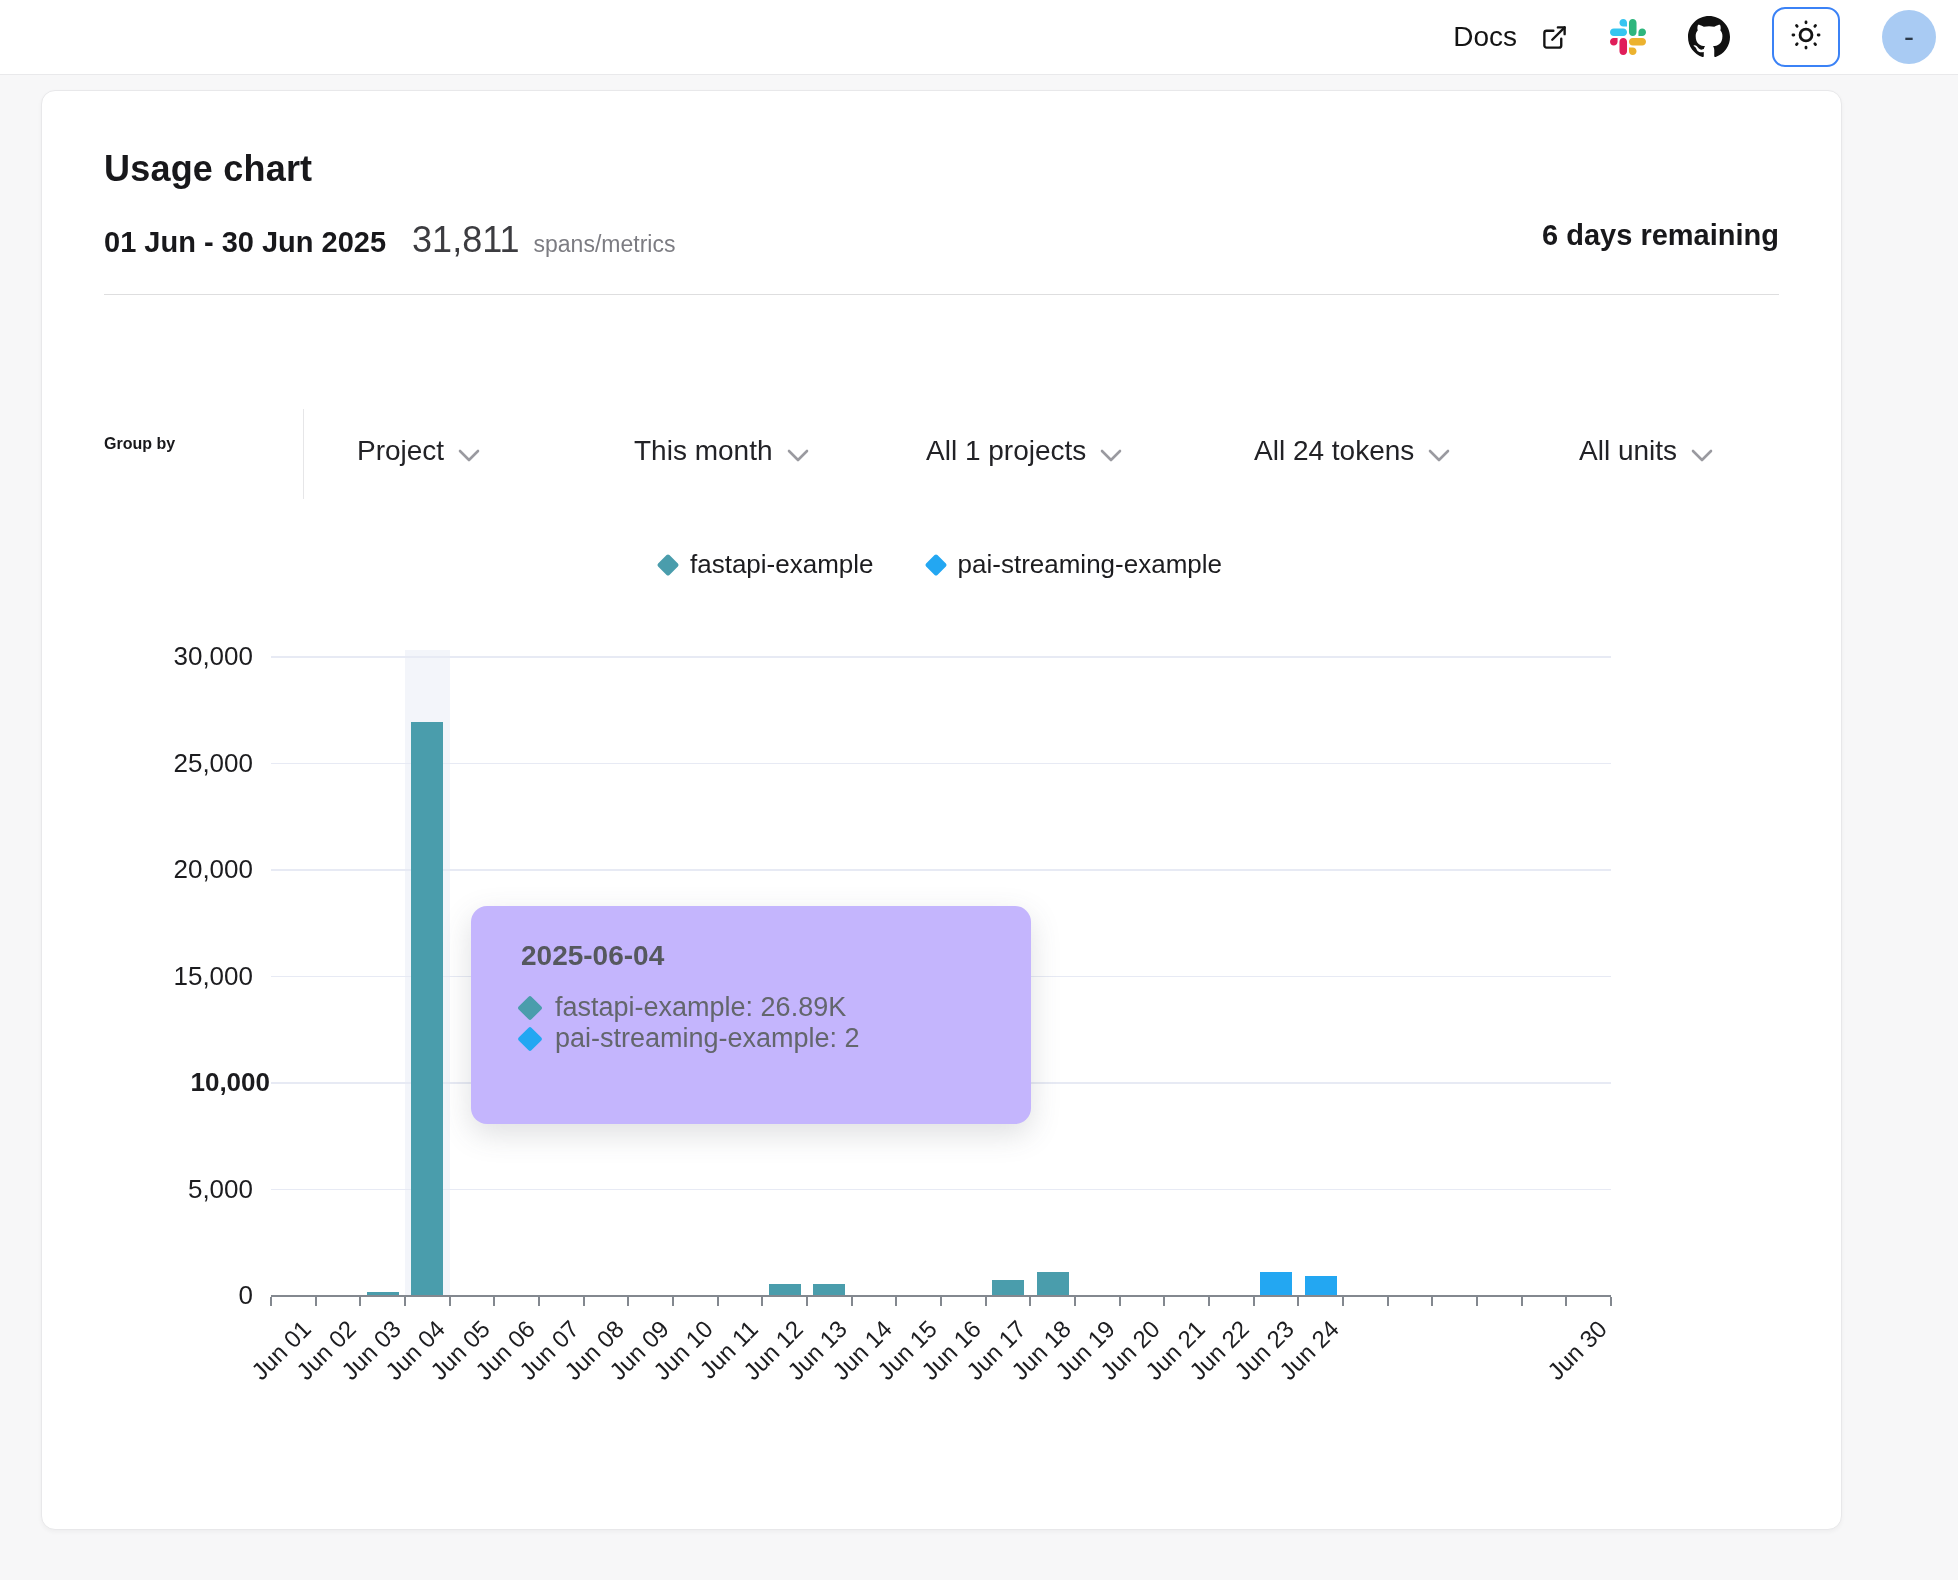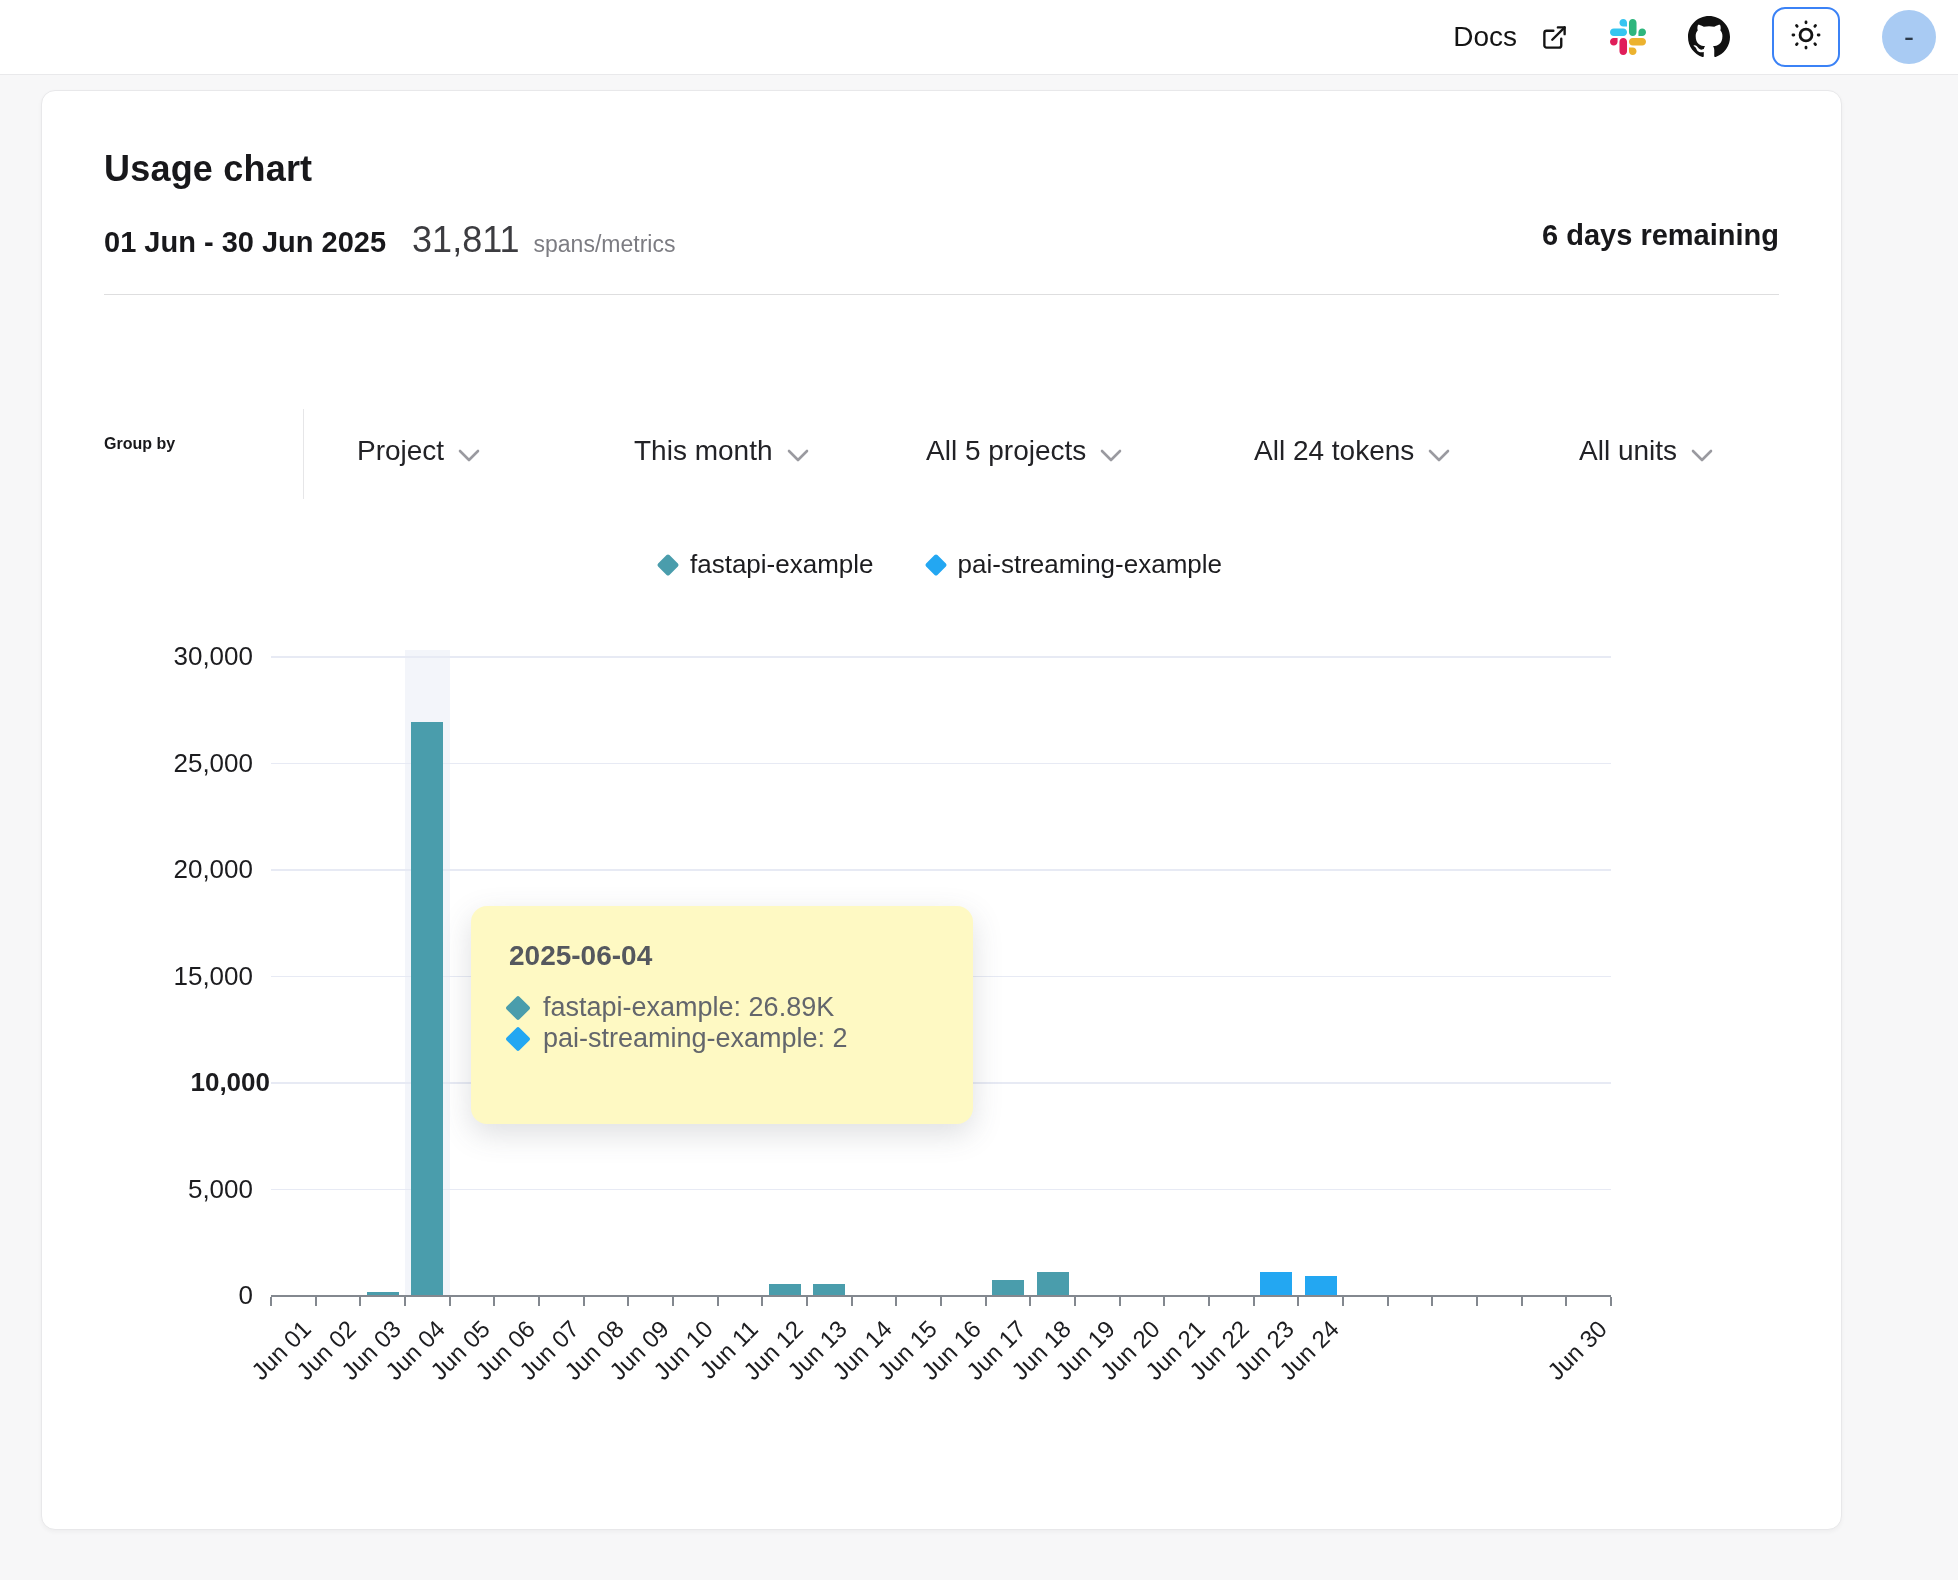--- a/index.html
+++ b/index.html
@@ -58,23 +58,23 @@
   .y-label { position:absolute; width:150px; text-align:right; font-size:26px; color:#1c1c1f; }
   .axis-line { position:absolute; height:2px; background:#83888f; }
   .x-tick { position:absolute; width:2px; height:9px; background:#83888f; }
   .x-label { position:absolute; width:160px; text-align:right; font-size:24px; color:#1c1c1f;
              transform:rotate(-45deg); transform-origin:100% 0; }
   .band { position:absolute; background:#f3f5fa; }
   .bar { position:absolute; }
 
   
   .tooltip {
-    position:absolute; left:429px; top:815px; width:502px; height:218px;
-    background:#fef9c3; border-radius:16px; box-shadow:0 10px 30px rgba(70,75,90,.18);
-    padding:34px 38px; z-index:5;
+    position:absolute; left:429px; top:815px; width:560px; height:218px;
+    background:#c4b5fd; border-radius:16px; box-shadow:0 10px 30px rgba(70,75,90,.18);
+    padding:34px 50px; z-index:5;
   }
   .tooltip-title { font-size:28px; font-weight:700; color:#55585e; margin-bottom:20px; }
   .tooltip-row { display:flex; align-items:center; gap:16px; font-size:27px; color:#63666c; margin-top:0; }
   .tooltip-row .diamond { width:18px; height:18px; }
 </style>
 </head>
 <body>
 
 <div class="topbar">
   <div class="docs-link">
@@ -138,21 +138,21 @@
     </div>
     <div class="dropdown" style="left:592px">
       <span>This month</span>
       <span class="chev">
         <svg width="22" height="13" viewBox="0 0 22 13" fill="none" stroke="#9a9aa0" stroke-width="2.6" stroke-linecap="round" stroke-linejoin="round">
             <polyline points="2,2 11,11 20,2"></polyline>
           </svg>
       </span>
     </div>
     <div class="dropdown" style="left:884px">
-      <span>All 5 projects</span>
+      <span>All 1 projects</span>
       <span class="chev">
         <svg width="22" height="13" viewBox="0 0 22 13" fill="none" stroke="#9a9aa0" stroke-width="2.6" stroke-linecap="round" stroke-linejoin="round">
             <polyline points="2,2 11,11 20,2"></polyline>
           </svg>
       </span>
     </div>
     <div class="dropdown" style="left:1212px">
       <span>All 24 tokens</span>
       <span class="chev">
         <svg width="22" height="13" viewBox="0 0 22 13" fill="none" stroke="#9a9aa0" stroke-width="2.6" stroke-linecap="round" stroke-linejoin="round">

